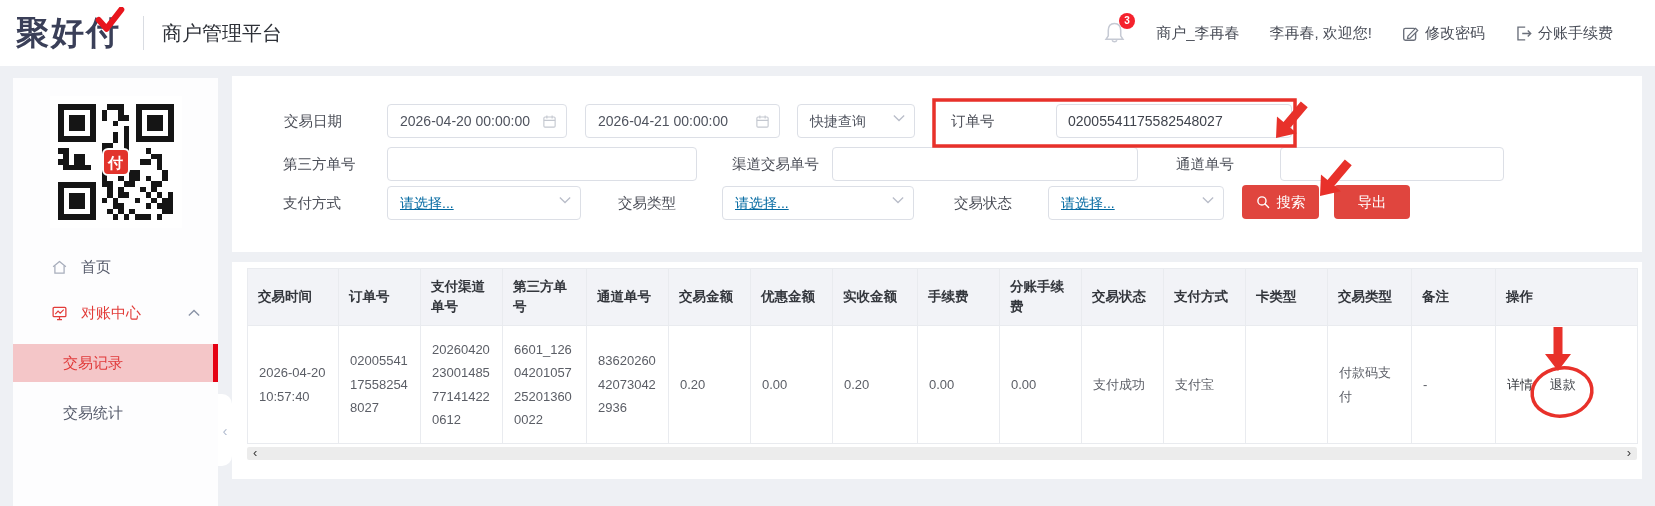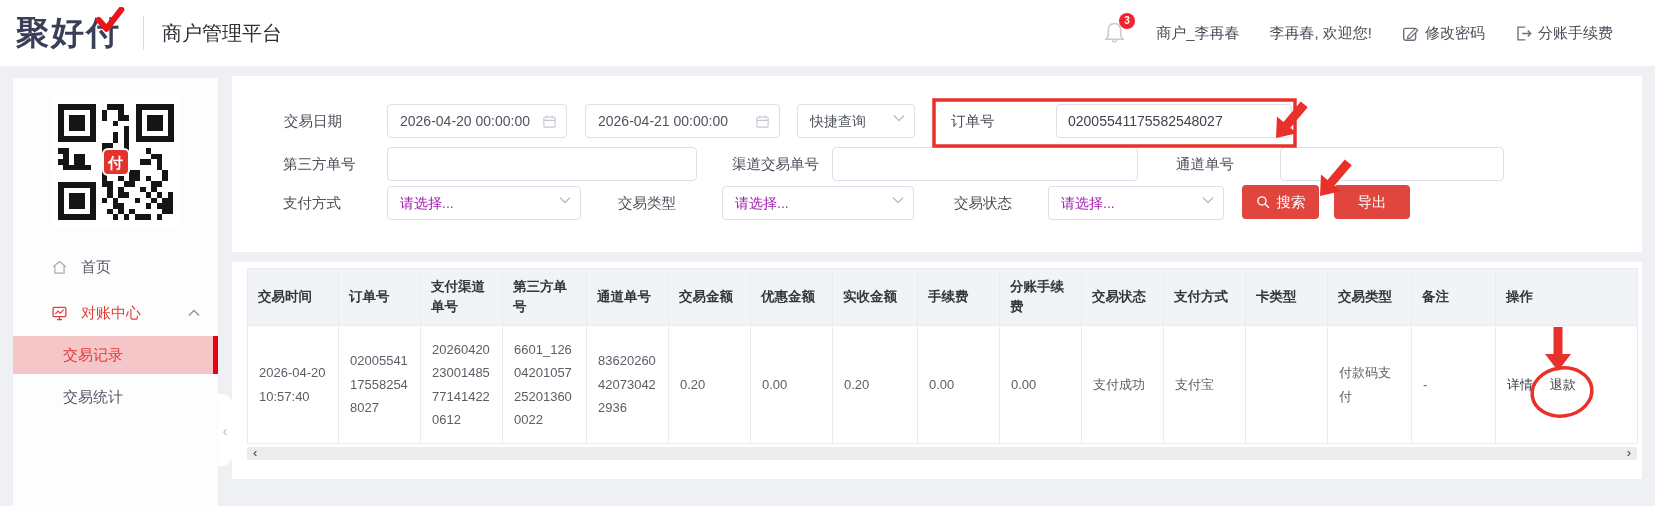--- a/index.html
+++ b/index.html
@@ -36,38 +36,38 @@
               width:28px; height:28px; background:#e2342c; border:2px solid #fff; border-radius:6px;
               color:#fff; font-size:15px; font-weight:700; text-align:center; line-height:25px; }
   .qr-caption { display:block; margin-top:9px; text-align:center; color:#3d8af2; font-size:14px;
                 text-decoration:none; cursor:pointer; }
   .nav { margin-top:16px; }
   .mi { display:flex; align-items:center; height:46px; padding-left:38px; gap:13px;
         font-size:15px; color:#565b6b; cursor:pointer; }
   .mi.red { color:#e23c39; }
   .mi .chev { margin-left:auto; margin-right:18px; }
   .smi { display:flex; align-items:center; height:38px; padding-left:50px; font-size:15px;
-         color:#565b6b; cursor:pointer; margin-top:0; }
+         color:#565b6b; cursor:pointer; margin-top:8px; }
   .smi.active { background:#f4c6c8; color:#e03a3a; border-right:5px solid #e50113; }
   .smi:not(.active) { height:46px; }
   .collapse-handle { position:absolute; right:-14px; top:316px; width:14px; height:72px;
     background:#fff; border-radius:0 10px 10px 0; color:#b3bdd0; font-size:15px;
     display:flex; align-items:center; justify-content:center; cursor:pointer; }
 
   
   .card { position:absolute; background:#fff; }
   .filters { left:232px; top:76px; width:1410px; height:176px; }
   .tablecard { left:232px; top:262px; width:1410px; height:217px; }
 
   .flabel { position:absolute; height:34px; line-height:34px; font-size:14.5px; color:#4c4f58; }
   .dinput,.sel { position:absolute; height:34px; background:#fff; border:1px solid #dcdfe6;
     border-radius:4px; font-size:14px; color:#4f535e; line-height:32px; padding:0 30px 0 12px;
     cursor:pointer; white-space:nowrap; }
   .dinput svg,.sel svg { position:absolute; right:9px; top:9px; }
-  .sel .ph { color:#a21caf; }
+  .sel .ph { color:#0369a1;text-decoration:underline; }
   .tinput { position:absolute; height:34px; border:1px solid #dcdfe6; border-radius:4px;
     padding:0 11px; font-family:"Liberation Sans","DejaVu Sans",sans-serif; font-size:14px;
     color:#3f434c; background:#fff; outline:none; }
   .rbtn { position:absolute; height:34px; background:#e0453e; color:#fff; border:none;
     border-radius:4px; font-size:14.5px; display:flex; align-items:center; justify-content:center;
     gap:7px; cursor:pointer; font-family:inherit; }
 
   
   .rtable { position:absolute; left:15px; top:6px; width:1390px; border-collapse:collapse;
             table-layout:fixed; }

